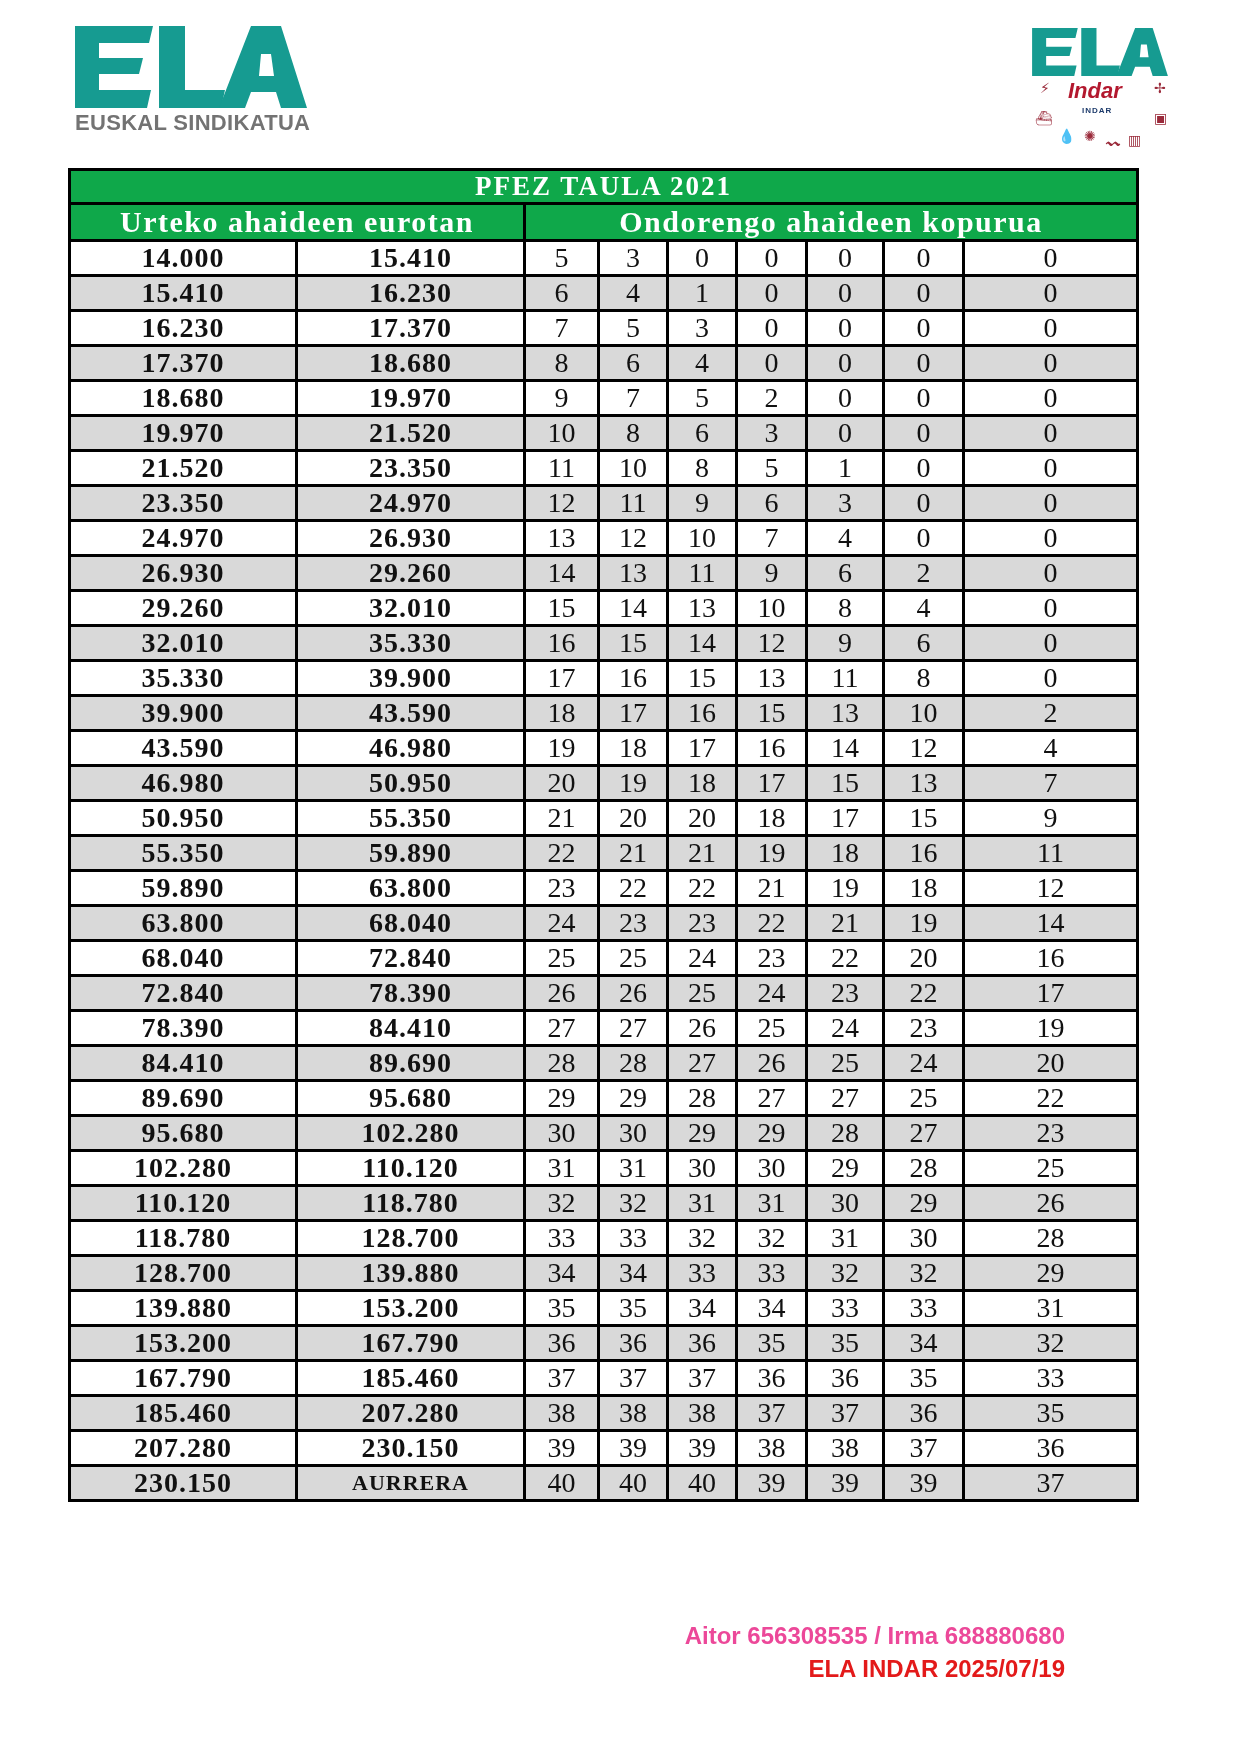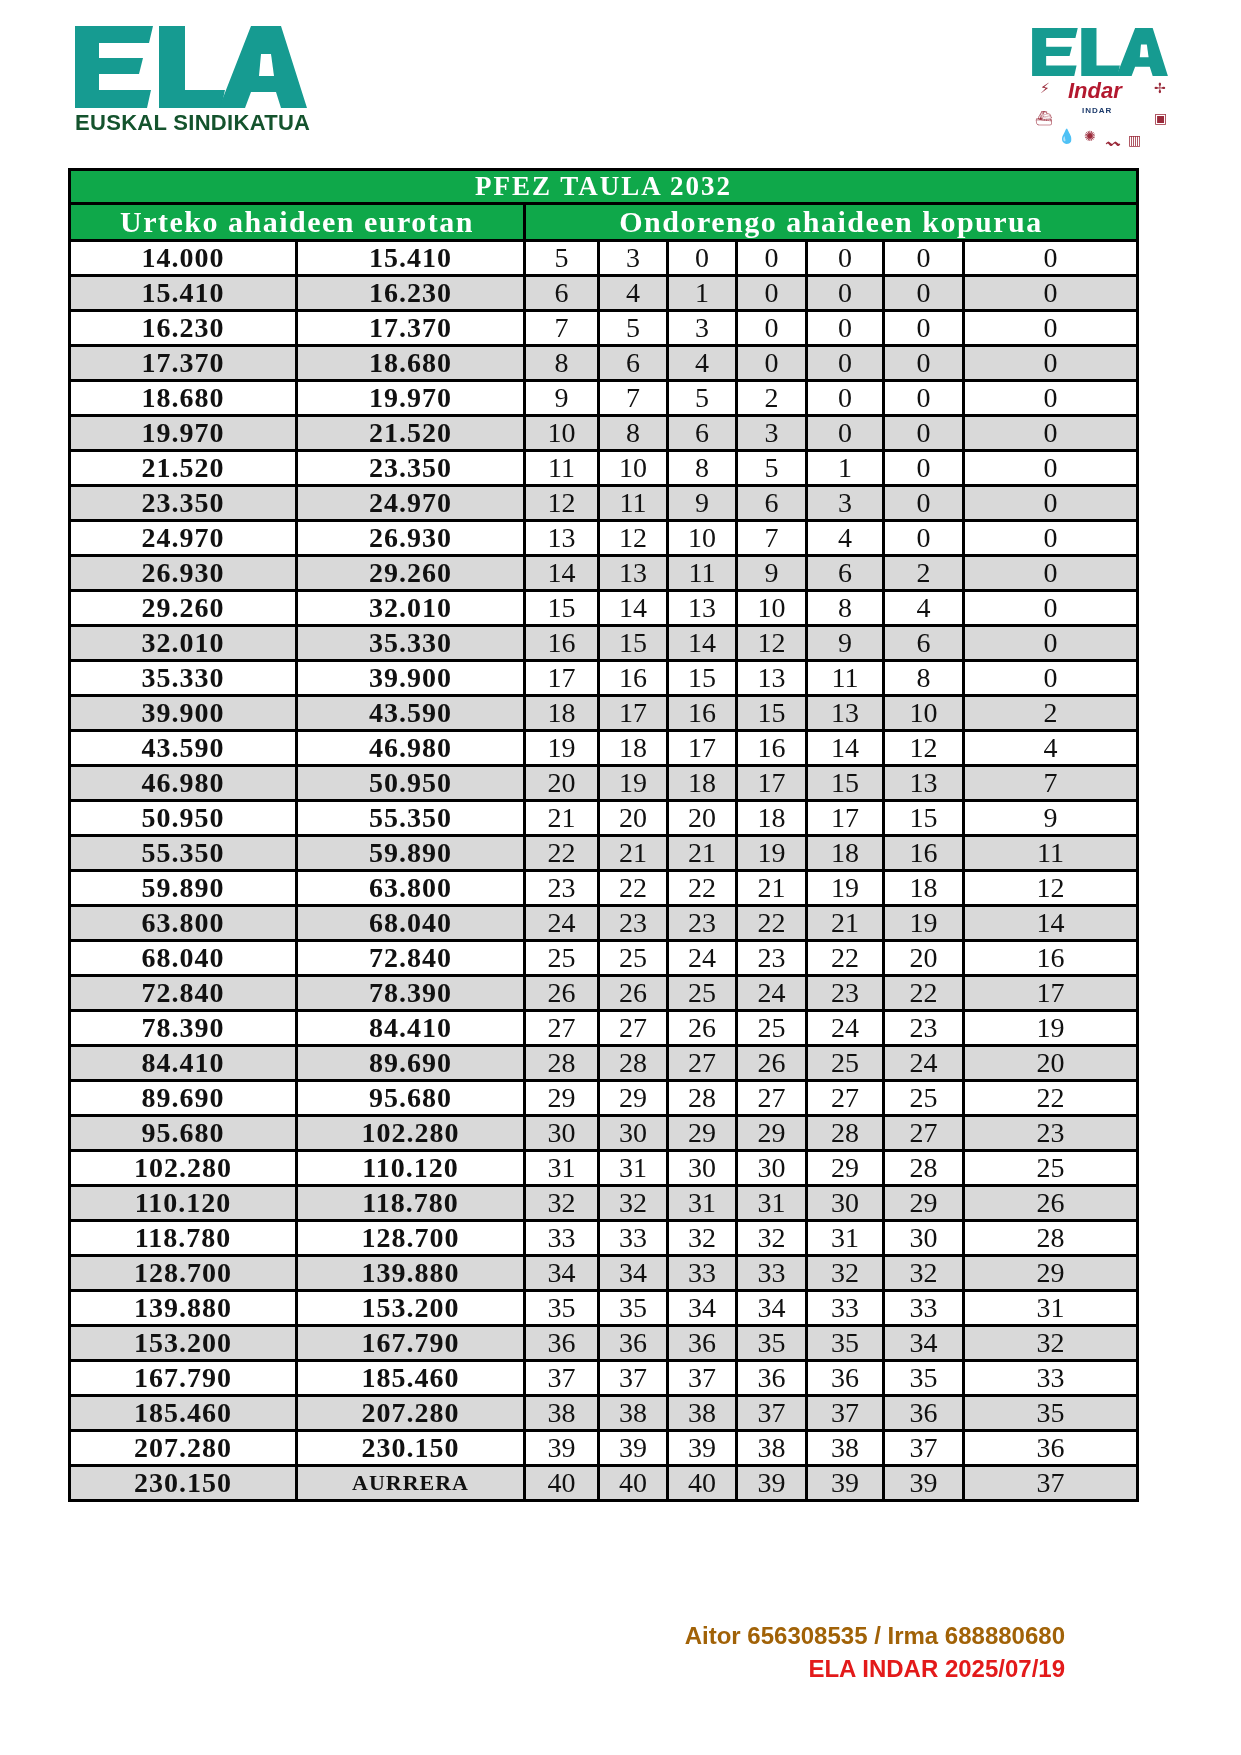--- a/index.html
+++ b/index.html
@@ -1,38 +1,38 @@
 <!DOCTYPE html>
 <html><head>
 <meta charset="utf-8">
 <style>
   html, body { margin:0; padding:0; background:#ffffff; }
   body { width:1241px; height:1755px; position:relative; overflow:hidden; font-family:"Liberation Serif", serif; }
   .logo-left { position:absolute; left:75px; top:26px; width:240px; }
   .logo-left .ela { display:block; }
-  .logo-left .sub { font-family:"Liberation Sans", sans-serif; font-weight:bold; font-size:22px; color:#14532d; margin-top:2px; letter-spacing:0.3px; }
+  .logo-left .sub { font-family:"Liberation Sans", sans-serif; font-weight:bold; font-size:22px; color:#737373; margin-top:2px; letter-spacing:0.3px; }
   .logo-right { position:absolute; left:1030px; top:28px; width:150px; height:120px; }
   .logo-right .indar { position:absolute; left:38px; top:50px; font-family:"Liberation Sans", sans-serif; font-style:italic; font-weight:bold; font-size:22px; color:#b3182e; }
   .logo-right .indar2 { position:absolute; left:52px; top:78px; font-family:"Liberation Sans", sans-serif; font-weight:bold; font-size:8px; color:#1c3a6b; letter-spacing:1px; }
   .pict { position:absolute; color:#9a2a3a; font-size:14px; font-family:"DejaVu Sans", sans-serif; }
 
   table.pfez { position:absolute; left:68px; top:168px; border-collapse:collapse; table-layout:fixed; width:1068px; }
   table.pfez td, table.pfez th { border:3px solid #000; padding:0; text-align:center; overflow:hidden; white-space:nowrap; }
   .hdr { background:#0fa84a; color:#ffffff; font-family:"Liberation Serif", serif; font-weight:bold; letter-spacing:1.5px; }
   .hdr.title { height:30px; font-size:27px; letter-spacing:2px; }
   .hdr.group { height:30px; font-size:30px; }
   .hdr.col { height:31px; font-size:28px; }
   tr.data td { height:30px; font-size:28px; color:#111; }
   tr.data td.range { font-weight:bold; letter-spacing:1px; }
   tr.data td.num { font-weight:normal; }
   tr.data:nth-child(even) td { background:#d9d9d9; }
   tr.data td.range.small { font-size:22px; }
 
   .footer { position:absolute; right:176px; text-align:right; font-family:"Liberation Sans", sans-serif; font-weight:bold; font-size:24px; }
-  .footer.contact { top:1622px; color:#a16207; }
+  .footer.contact { top:1622px; color:#ec4899; }
   .footer.stamp { top:1655px; color:#e31a1a; }
 </style>
 </head>
 <body>
 
 <div class="logo-left">
   <svg class="ela" width="232" height="82" viewBox="0 0 232 82">
     <g fill="#169b91">
 
       <polygon points="0,0 78,0 74,17 24,17 24,32 68,32 64,48 24,48 24,64 76,64 72,82 0,82"></polygon>
@@ -74,21 +74,21 @@
     <col style="width:74px">
       <col style="width:69px">
       <col style="width:69px">
       <col style="width:70px">
     <col style="width:77px">
       <col style="width:80px">
       <col style="width:174px">
   </colgroup>
   <thead>
     <tr>
-      <th class="hdr title" colspan="9">PFEZ TAULA 2032</th>
+      <th class="hdr title" colspan="9">PFEZ TAULA 2021</th>
     </tr>
     <tr>
       <th class="hdr group" colspan="2">Urteko ahaideen eurotan</th>
       <th class="hdr group" colspan="7">Ondorengo ahaideen kopurua</th>
     </tr>
   </thead>
   <tbody id="table-body">
       <tr class="data">
         <td class="range">14.000</td>
         <td class="range">15.410</td>

